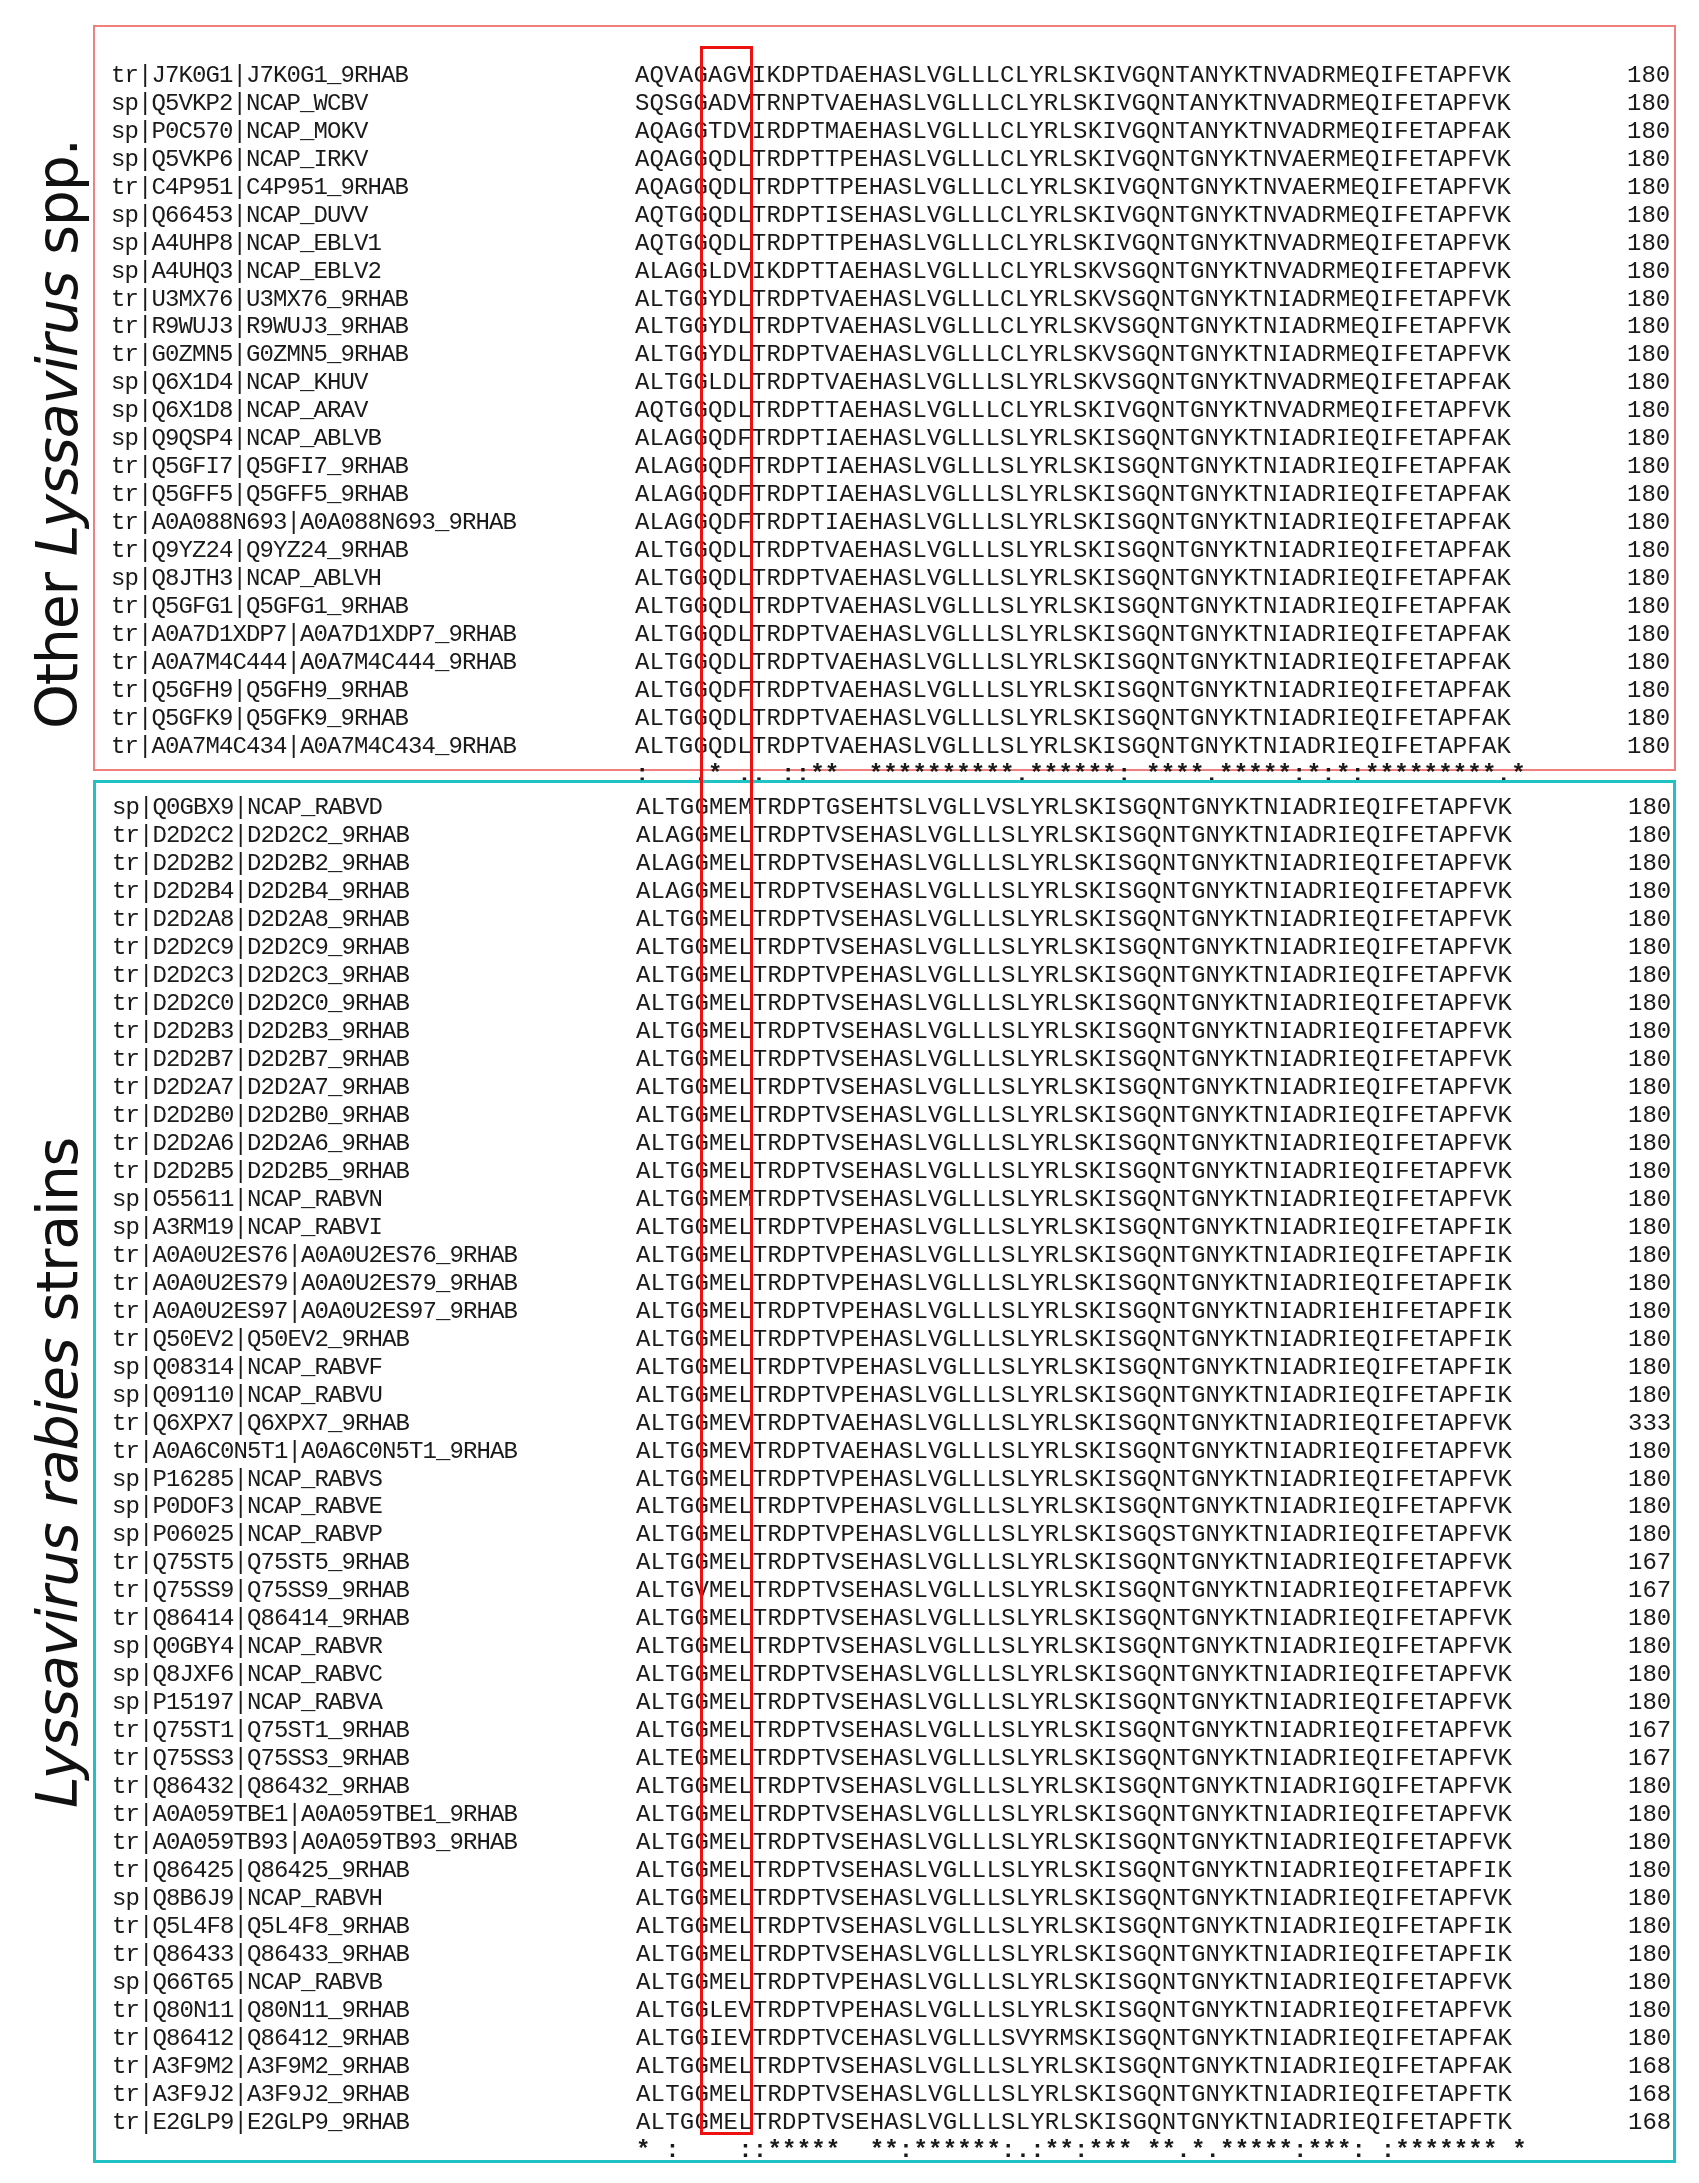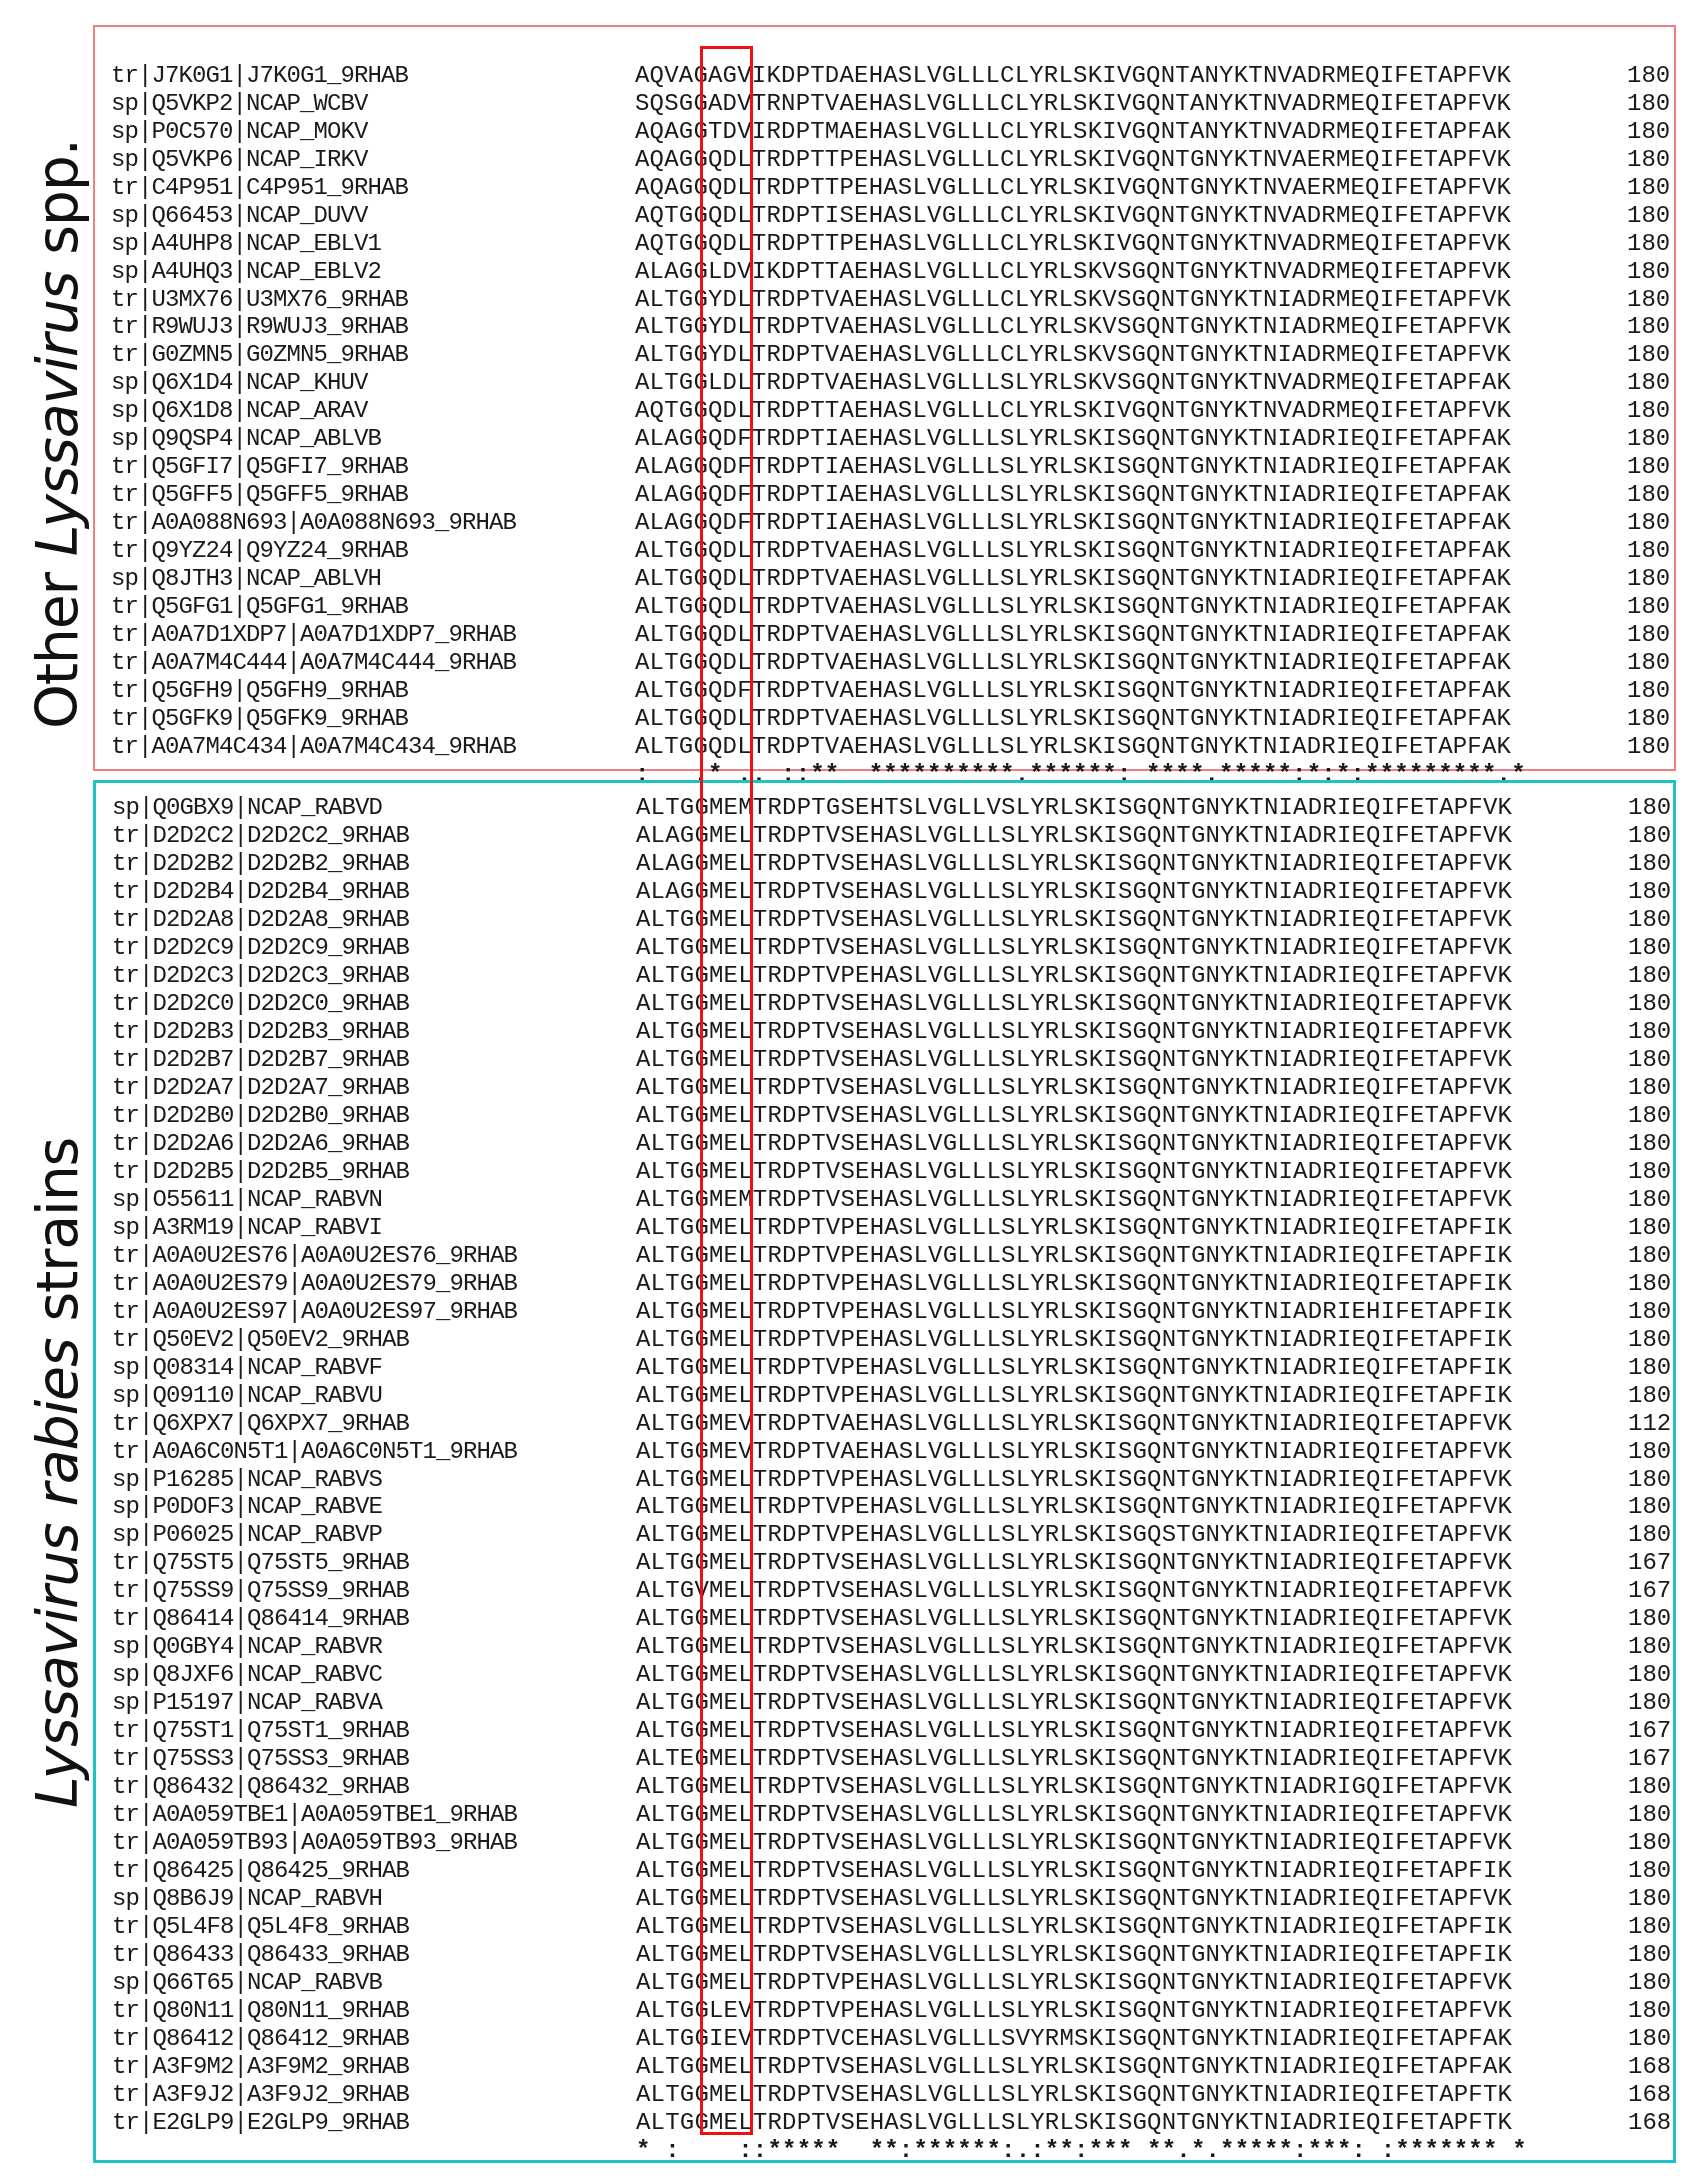--- a/index.html
+++ b/index.html
@@ -79,21 +79,21 @@
       <div class="row" style="top: 347px;"><span class="label">tr|D2D2A6|D2D2A6_9RHAB</span><span class="seq">ALTGGMELTRDPTVSEHASLVGLLLSLYRLSKISGQNTGNYKTNIADRIEQIFETAPFVK</span><span class="num">180</span></div>
       <div class="row" style="top: 375px;"><span class="label">tr|D2D2B5|D2D2B5_9RHAB</span><span class="seq">ALTGGMELTRDPTVSEHASLVGLLLSLYRLSKISGQNTGNYKTNIADRIEQIFETAPFVK</span><span class="num">180</span></div>
       <div class="row" style="top: 403px;"><span class="label">sp|O55611|NCAP_RABVN</span><span class="seq">ALTGGMEMTRDPTVSEHASLVGLLLSLYRLSKISGQNTGNYKTNIADRIEQIFETAPFVK</span><span class="num">180</span></div>
       <div class="row" style="top: 431px;"><span class="label">sp|A3RM19|NCAP_RABVI</span><span class="seq">ALTGGMELTRDPTVPEHASLVGLLLSLYRLSKISGQNTGNYKTNIADRIEQIFETAPFIK</span><span class="num">180</span></div>
       <div class="row" style="top: 459px;"><span class="label">tr|A0A0U2ES76|A0A0U2ES76_9RHAB</span><span class="seq">ALTGGMELTRDPTVPEHASLVGLLLSLYRLSKISGQNTGNYKTNIADRIEQIFETAPFIK</span><span class="num">180</span></div>
       <div class="row" style="top: 487px;"><span class="label">tr|A0A0U2ES79|A0A0U2ES79_9RHAB</span><span class="seq">ALTGGMELTRDPTVPEHASLVGLLLSLYRLSKISGQNTGNYKTNIADRIEQIFETAPFIK</span><span class="num">180</span></div>
       <div class="row" style="top: 515px;"><span class="label">tr|A0A0U2ES97|A0A0U2ES97_9RHAB</span><span class="seq">ALTGGMELTRDPTVPEHASLVGLLLSLYRLSKISGQNTGNYKTNIADRIEHIFETAPFIK</span><span class="num">180</span></div>
       <div class="row" style="top: 543px;"><span class="label">tr|Q50EV2|Q50EV2_9RHAB</span><span class="seq">ALTGGMELTRDPTVPEHASLVGLLLSLYRLSKISGQNTGNYKTNIADRIEQIFETAPFIK</span><span class="num">180</span></div>
       <div class="row" style="top: 571px;"><span class="label">sp|Q08314|NCAP_RABVF</span><span class="seq">ALTGGMELTRDPTVPEHASLVGLLLSLYRLSKISGQNTGNYKTNIADRIEQIFETAPFIK</span><span class="num">180</span></div>
       <div class="row" style="top: 599px;"><span class="label">sp|Q09110|NCAP_RABVU</span><span class="seq">ALTGGMELTRDPTVPEHASLVGLLLSLYRLSKISGQNTGNYKTNIADRIEQIFETAPFIK</span><span class="num">180</span></div>
-      <div class="row" style="top: 627px;"><span class="label">tr|Q6XPX7|Q6XPX7_9RHAB</span><span class="seq">ALTGGMEVTRDPTVAEHASLVGLLLSLYRLSKISGQNTGNYKTNIADRIEQIFETAPFVK</span><span class="num">112</span></div>
+      <div class="row" style="top: 627px;"><span class="label">tr|Q6XPX7|Q6XPX7_9RHAB</span><span class="seq">ALTGGMEVTRDPTVAEHASLVGLLLSLYRLSKISGQNTGNYKTNIADRIEQIFETAPFVK</span><span class="num">333</span></div>
       <div class="row" style="top: 655px;"><span class="label">tr|A0A6C0N5T1|A0A6C0N5T1_9RHAB</span><span class="seq">ALTGGMEVTRDPTVAEHASLVGLLLSLYRLSKISGQNTGNYKTNIADRIEQIFETAPFVK</span><span class="num">180</span></div>
       <div class="row" style="top: 683px;"><span class="label">sp|P16285|NCAP_RABVS</span><span class="seq">ALTGGMELTRDPTVPEHASLVGLLLSLYRLSKISGQNTGNYKTNIADRIEQIFETAPFVK</span><span class="num">180</span></div>
       <div class="row" style="top: 710px;"><span class="label">sp|P0DOF3|NCAP_RABVE</span><span class="seq">ALTGGMELTRDPTVPEHASLVGLLLSLYRLSKISGQNTGNYKTNIADRIEQIFETAPFVK</span><span class="num">180</span></div>
       <div class="row" style="top: 738px;"><span class="label">sp|P06025|NCAP_RABVP</span><span class="seq">ALTGGMELTRDPTVPEHASLVGLLLSLYRLSKISGQSTGNYKTNIADRIEQIFETAPFVK</span><span class="num">180</span></div>
       <div class="row" style="top: 766px;"><span class="label">tr|Q75ST5|Q75ST5_9RHAB</span><span class="seq">ALTGGMELTRDPTVSEHASLVGLLLSLYRLSKISGQNTGNYKTNIADRIEQIFETAPFVK</span><span class="num">167</span></div>
       <div class="row" style="top: 794px;"><span class="label">tr|Q75SS9|Q75SS9_9RHAB</span><span class="seq">ALTGVMELTRDPTVSEHASLVGLLLSLYRLSKISGQNTGNYKTNIADRIEQIFETAPFVK</span><span class="num">167</span></div>
       <div class="row" style="top: 822px;"><span class="label">tr|Q86414|Q86414_9RHAB</span><span class="seq">ALTGGMELTRDPTVSEHASLVGLLLSLYRLSKISGQNTGNYKTNIADRIEQIFETAPFVK</span><span class="num">180</span></div>
       <div class="row" style="top: 850px;"><span class="label">sp|Q0GBY4|NCAP_RABVR</span><span class="seq">ALTGGMELTRDPTVSEHASLVGLLLSLYRLSKISGQNTGNYKTNIADRIEQIFETAPFVK</span><span class="num">180</span></div>
       <div class="row" style="top: 878px;"><span class="label">sp|Q8JXF6|NCAP_RABVC</span><span class="seq">ALTGGMELTRDPTVSEHASLVGLLLSLYRLSKISGQNTGNYKTNIADRIEQIFETAPFVK</span><span class="num">180</span></div>
       <div class="row" style="top: 906px;"><span class="label">sp|P15197|NCAP_RABVA</span><span class="seq">ALTGGMELTRDPTVSEHASLVGLLLSLYRLSKISGQNTGNYKTNIADRIEQIFETAPFVK</span><span class="num">180</span></div>

